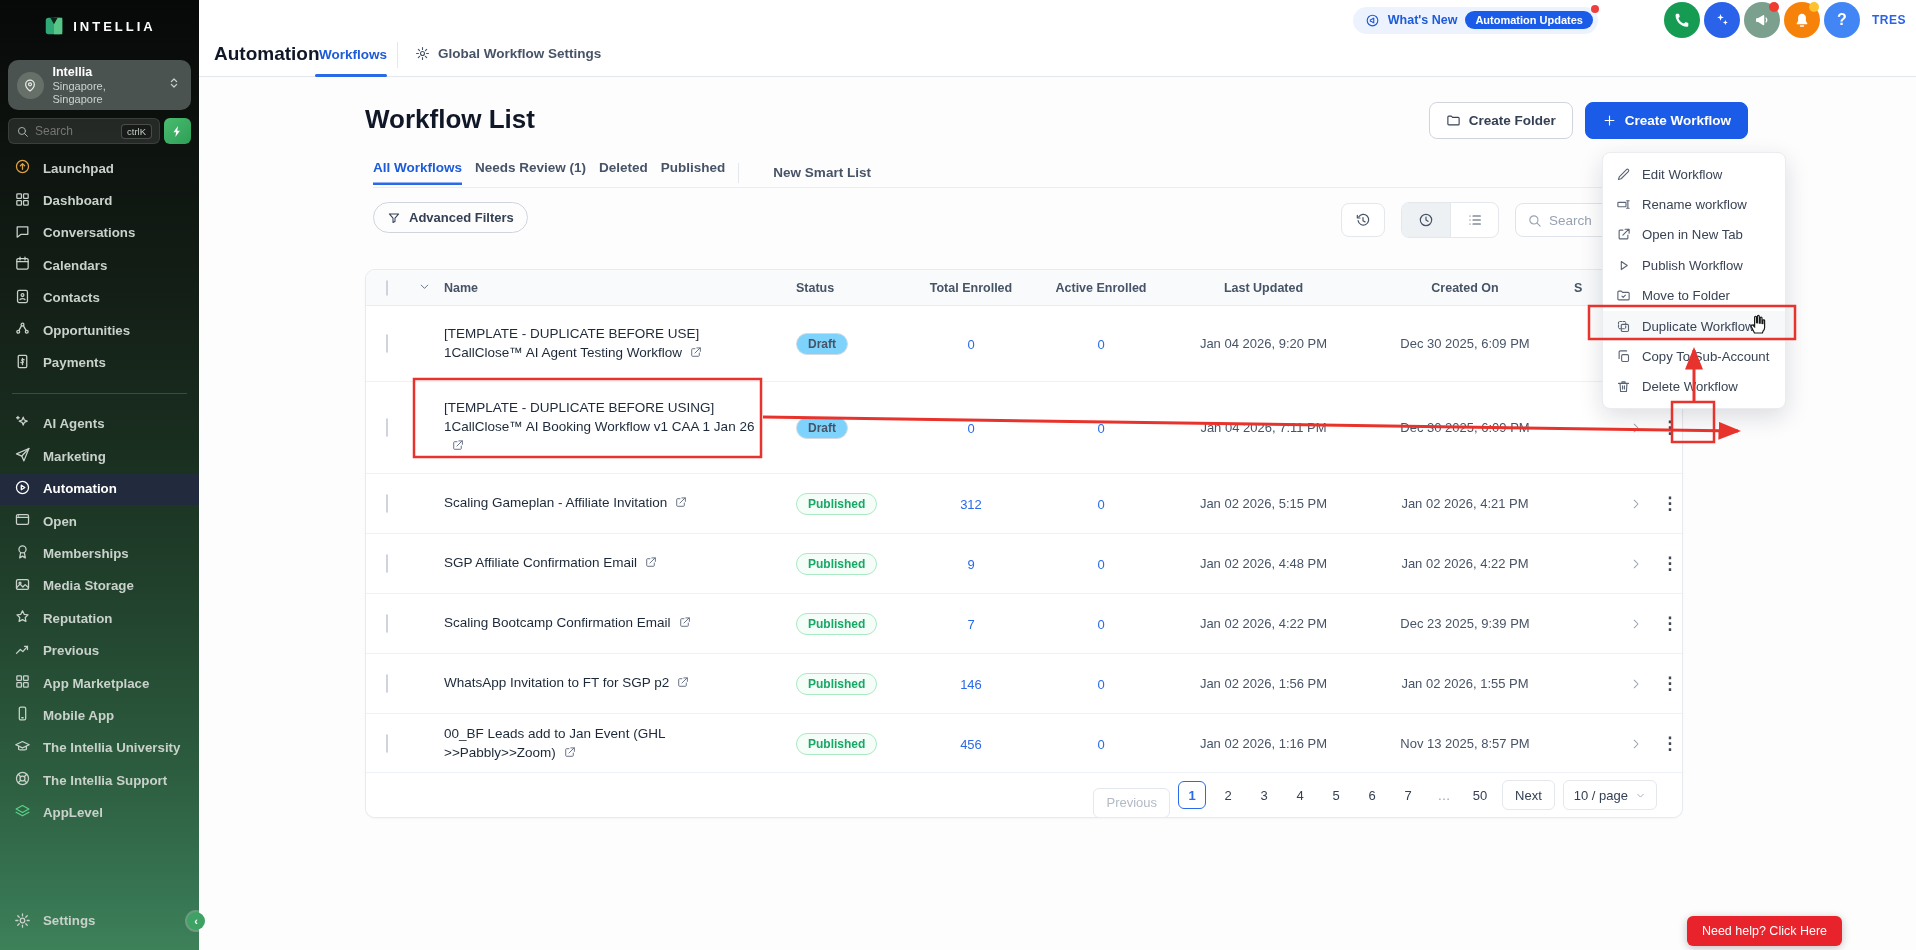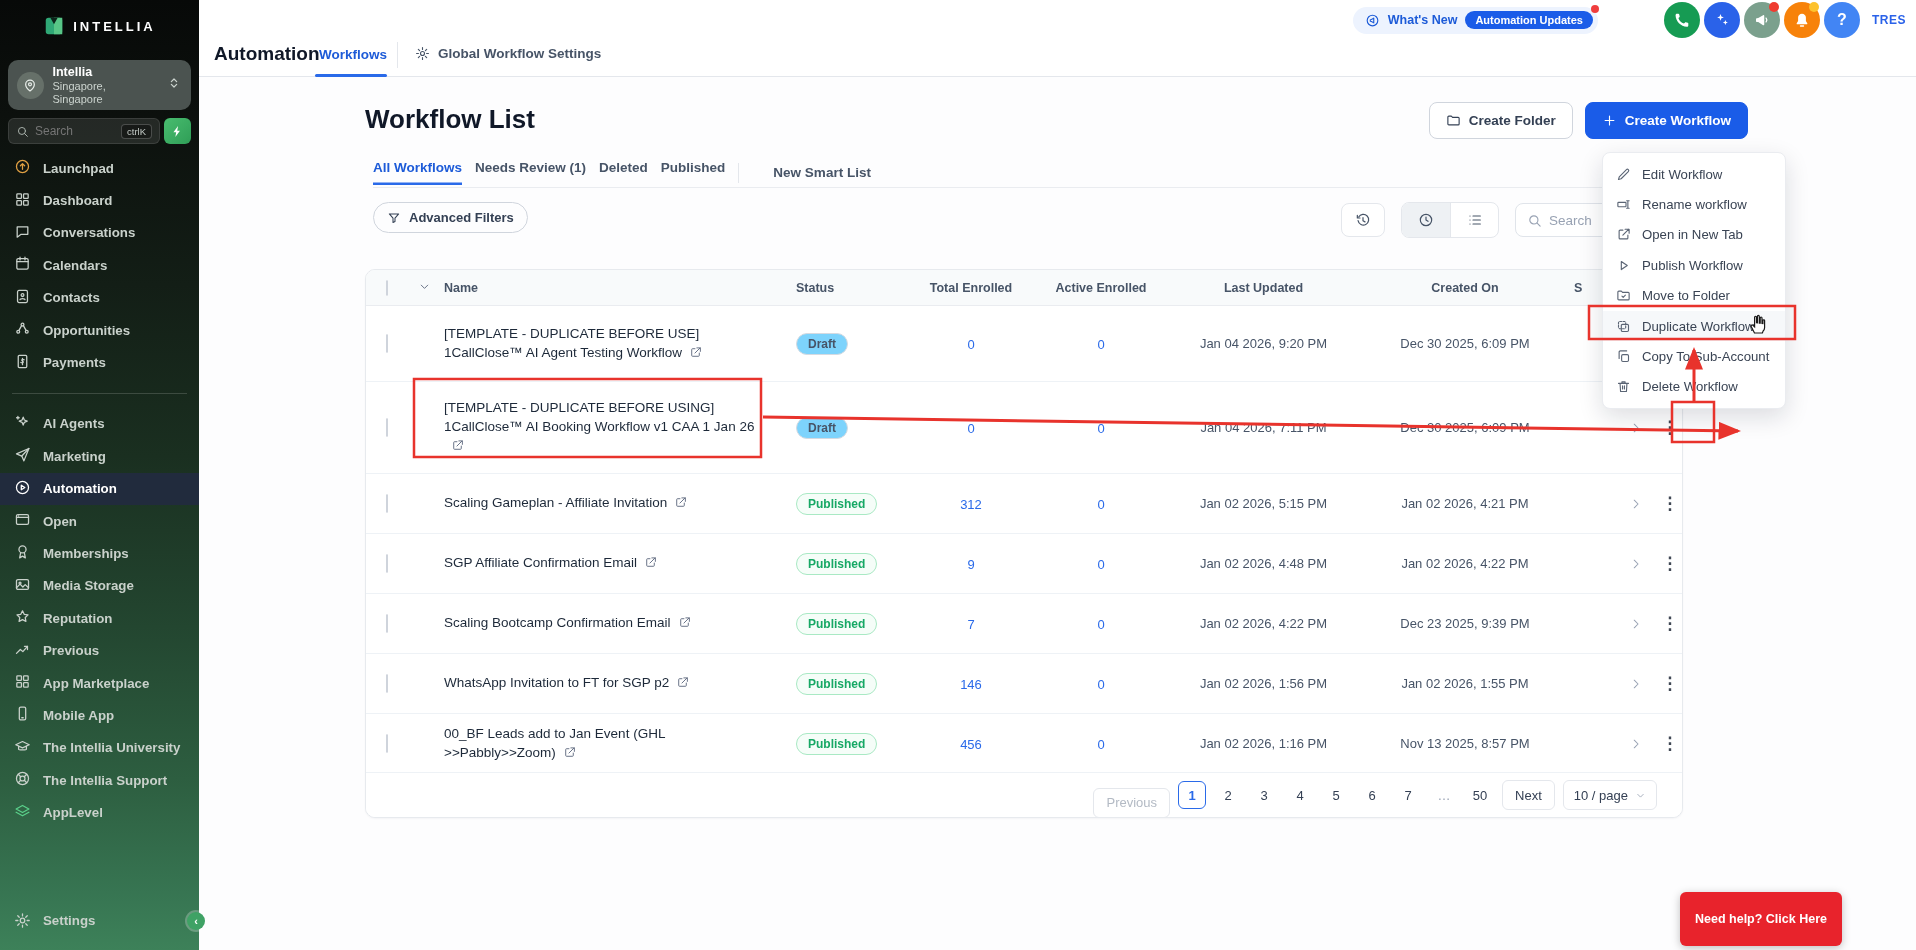--- a/index.html
+++ b/index.html
@@ -124,22 +124,22 @@
 
   
   .ctx{position:absolute;left:1602px;top:152px;width:184px;background:#fff;border:1px solid #eaecf0;border-radius:8px;
     box-shadow:0 8px 24px rgba(16,24,40,.14);padding:6px 0;z-index:50;}
   .ctx-item{display:flex;align-items:center;gap:11px;height:30.4px;padding:0 13px;font-size:13.2px;color:#3a4454;cursor:pointer;white-space:nowrap;}
   .ctx-item .ic{width:15px;height:15px;color:#5b6575;}
   .ctx-item.hl{background:#f6f8fa;}
 
   
   .ann{position:absolute;left:0;top:0;width:1916px;height:950px;pointer-events:none;z-index:60;}
-  .help-btn{position:absolute;right:74px;bottom:4px;background:#e8232c;color:#fff;font-size:12.5px;font-weight:700;
-    border-radius:6px;padding:20px 15px;z-index:70;box-shadow:0 2px 8px rgba(0,0,0,.25);cursor:pointer;}
+  .help-btn{position:absolute;right:74px;bottom:4px;background:#e8232c;color:#fff;font-size:12.5px;font-weight:400;
+    border-radius:6px;padding:8px 15px;z-index:70;box-shadow:0 2px 8px rgba(0,0,0,.25);cursor:pointer;}
 </style>
 </head>
 <body>
 
 <aside class="sidebar">
   <div class="logo-row">
     <svg width="22" height="22" viewBox="0 0 24 24">
       <rect x="3" y="3" width="18" height="18" rx="3" fill="#2fa876"></rect>
       <rect x="12" y="3" width="9" height="18" rx="0" fill="#58c687"></rect>
       <path d="M8 3h8l-4 7z" fill="#0c231a"></path>

